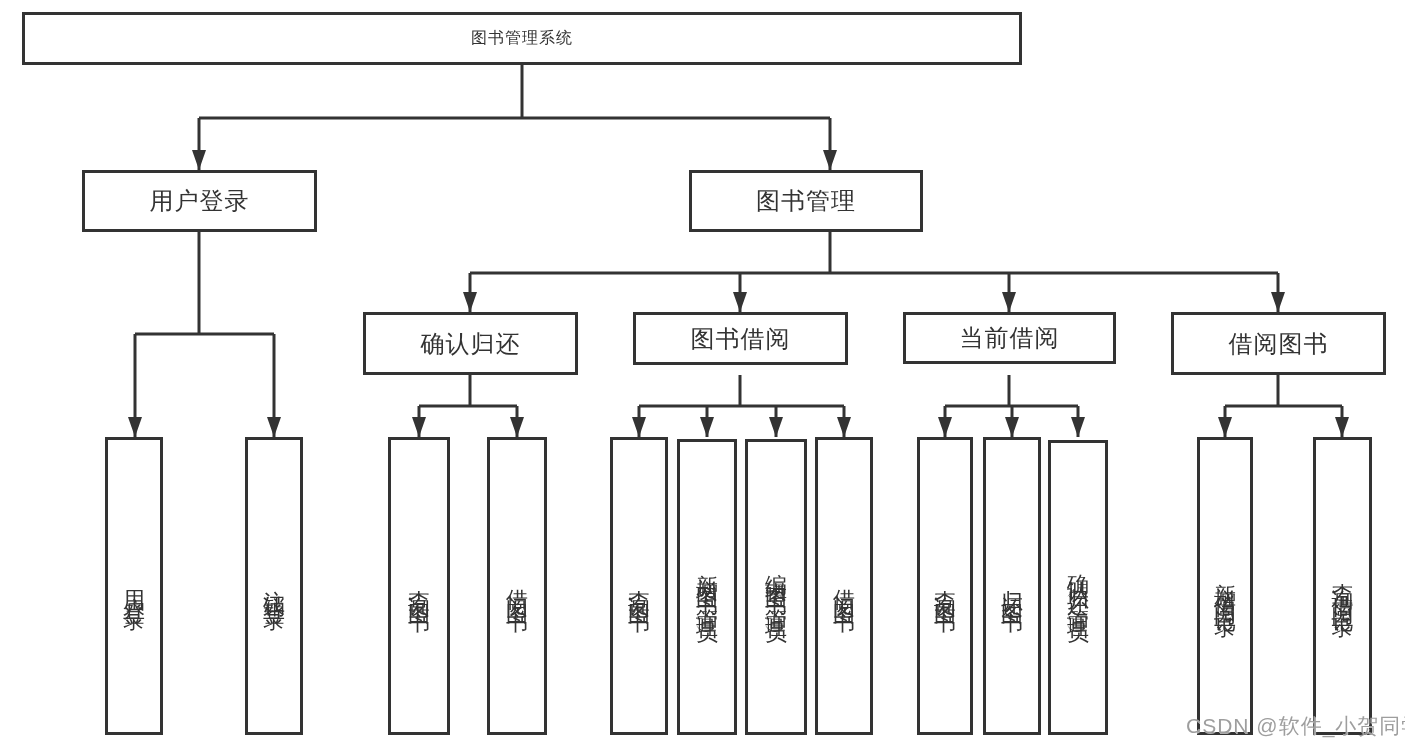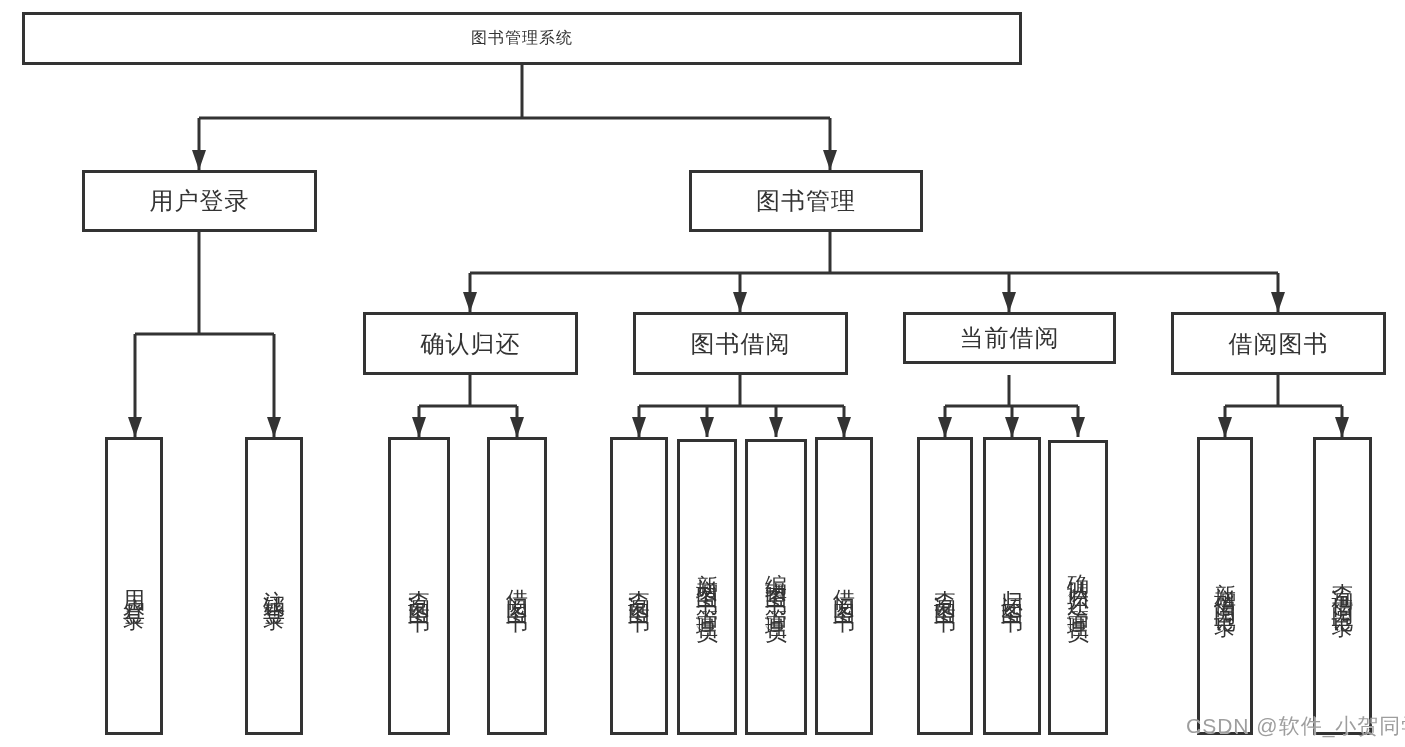--- a/index.html
+++ b/index.html
@@ -135,21 +135,21 @@
   <div class="box v" style="left:105px;top:437px;width:58px;height:298px">
     <span class="label">用户登录</span>
   </div>
   <div class="box v" style="left:245px;top:437px;width:58px;height:298px">
     <span class="label">注销登录</span>
   </div>
 
   <div class="box" style="left:363px;top:312px;width:215px;height:63px">
     <span class="label">确认归还</span>
   </div>
-  <div class="box" style="left:633px;top:312px;width:215px;height:63px">
+  <div class="box" style="left:633px;top:312px;width:215px;height:53px">
     <span class="label">图书借阅</span>
   </div>
   <div class="box" style="left:903px;top:312px;width:213px;height:52px">
     <span class="label">当前借阅</span>
   </div>
   <div class="box" style="left:1171px;top:312px;width:215px;height:63px">
     <span class="label">借阅图书</span>
   </div>
 
   <div class="box v" style="left:388px;top:437px;width:62px;height:298px">

